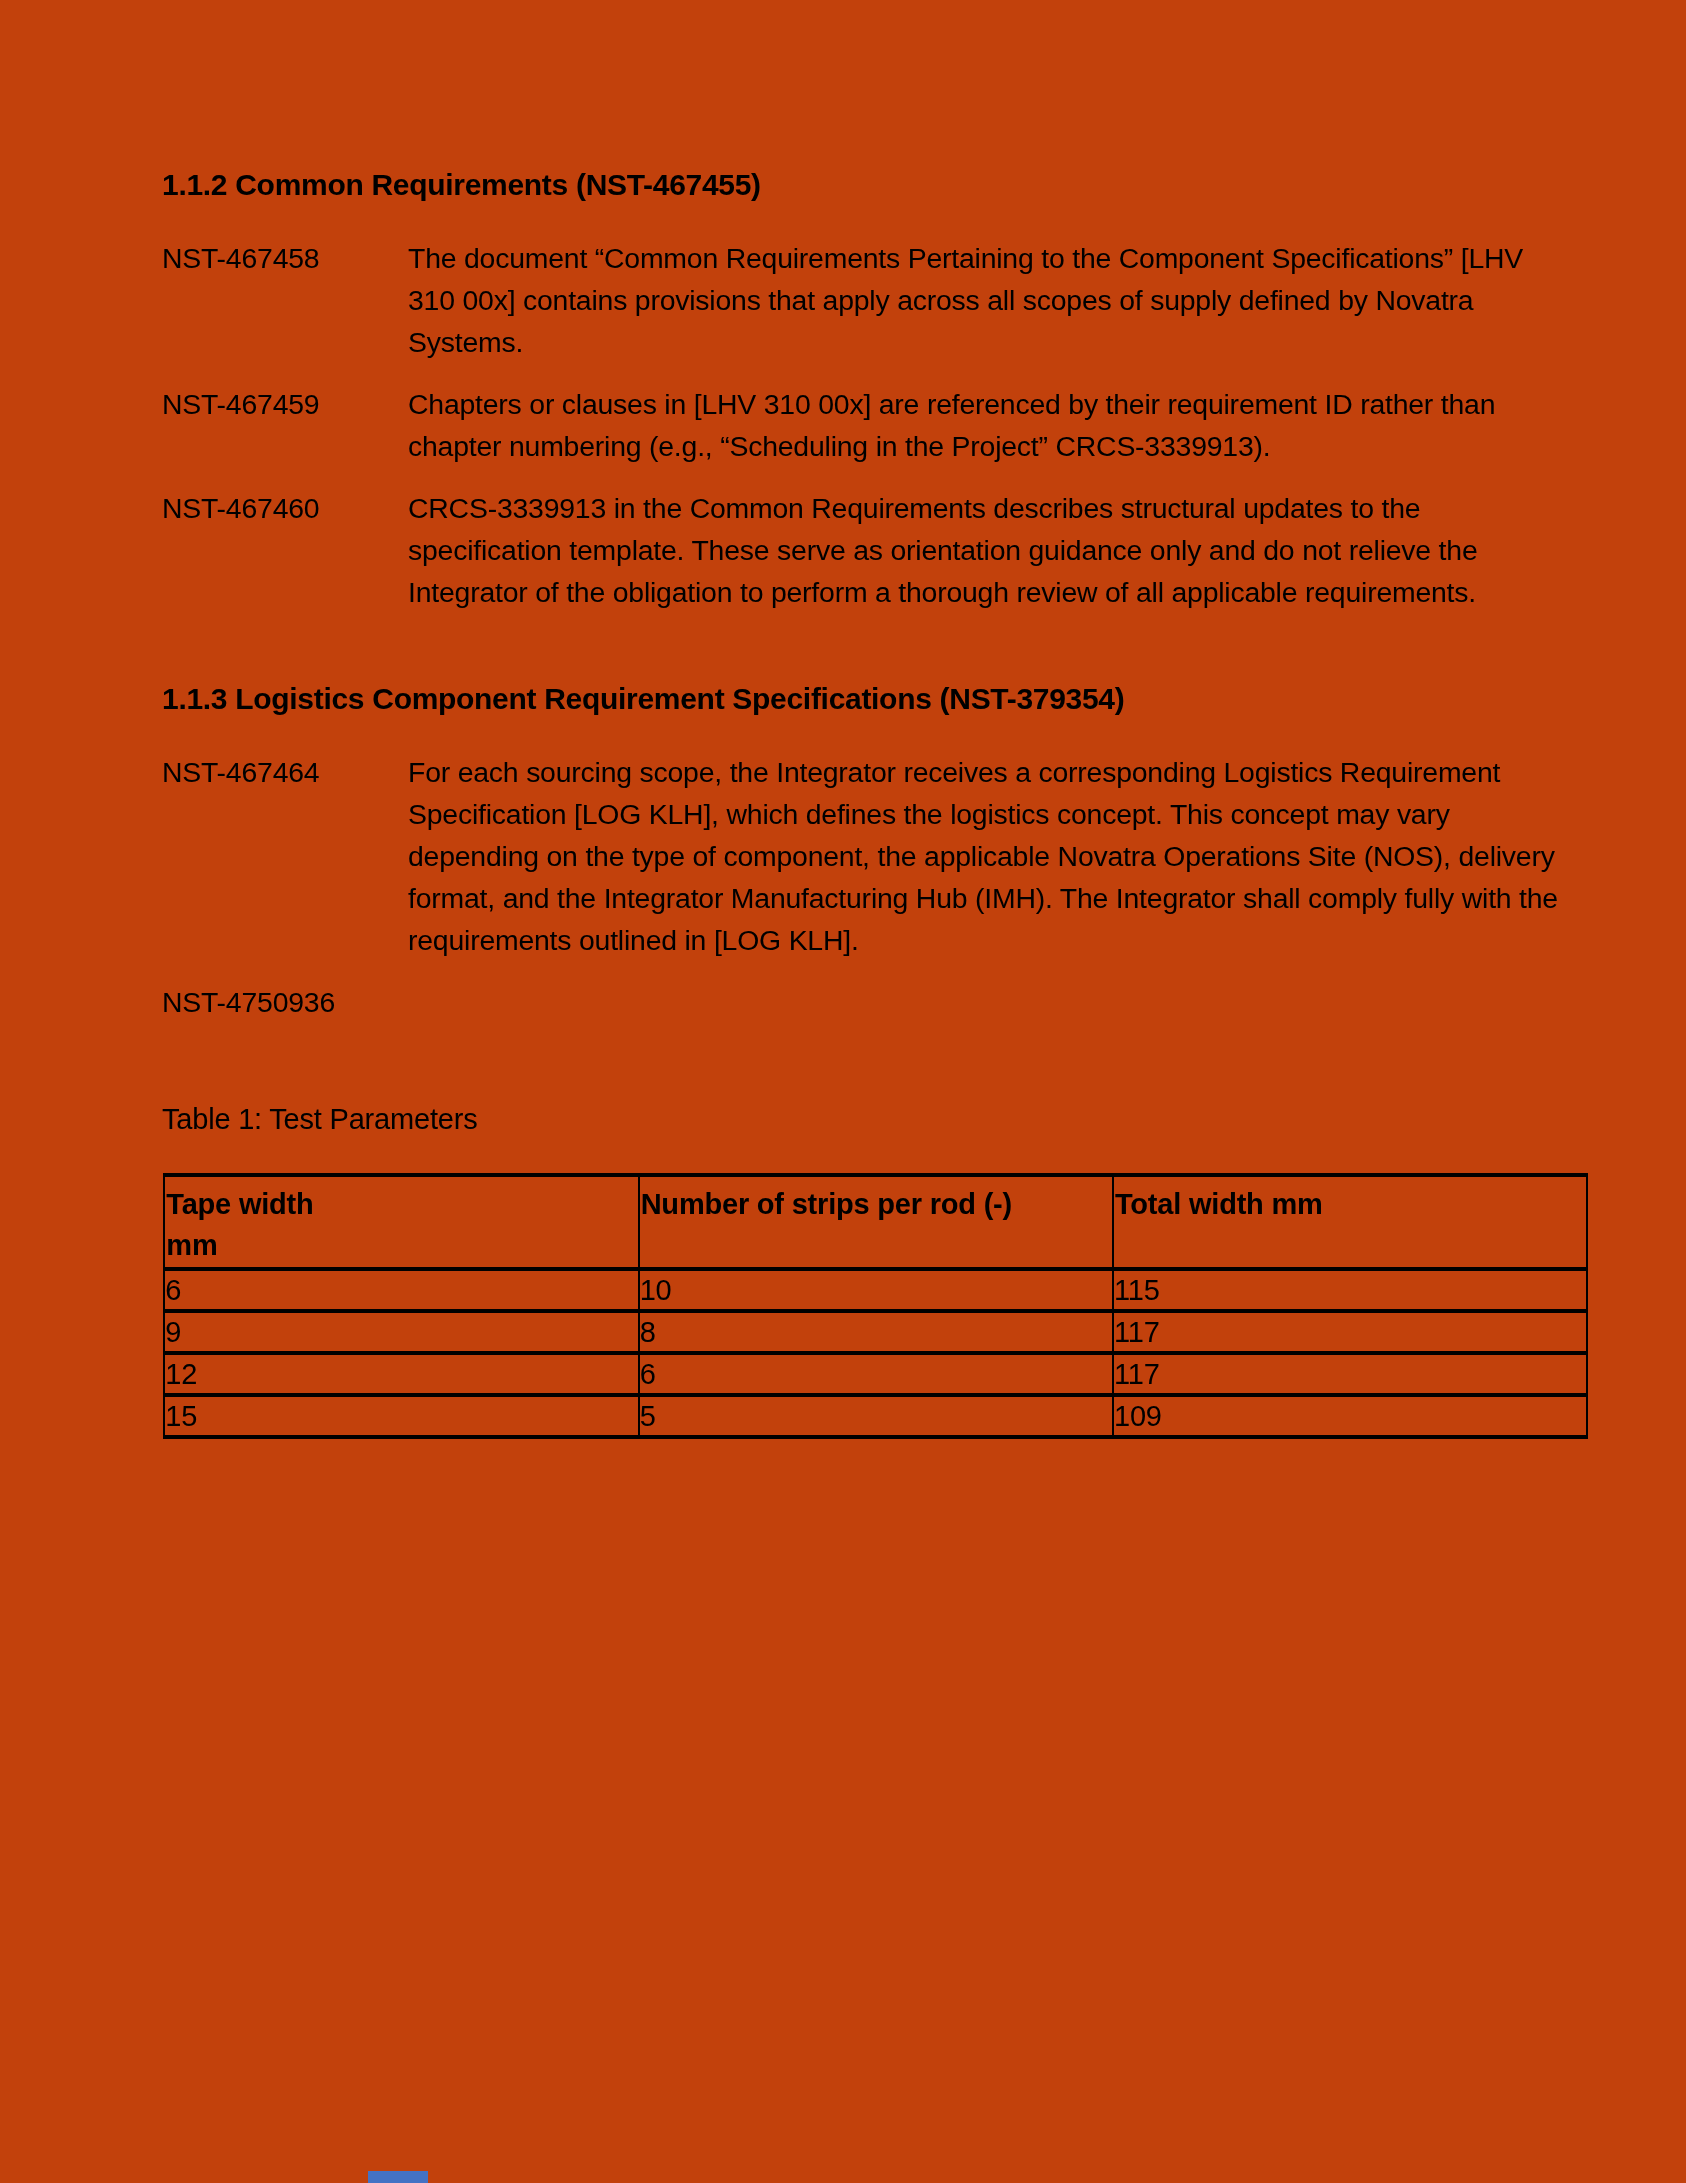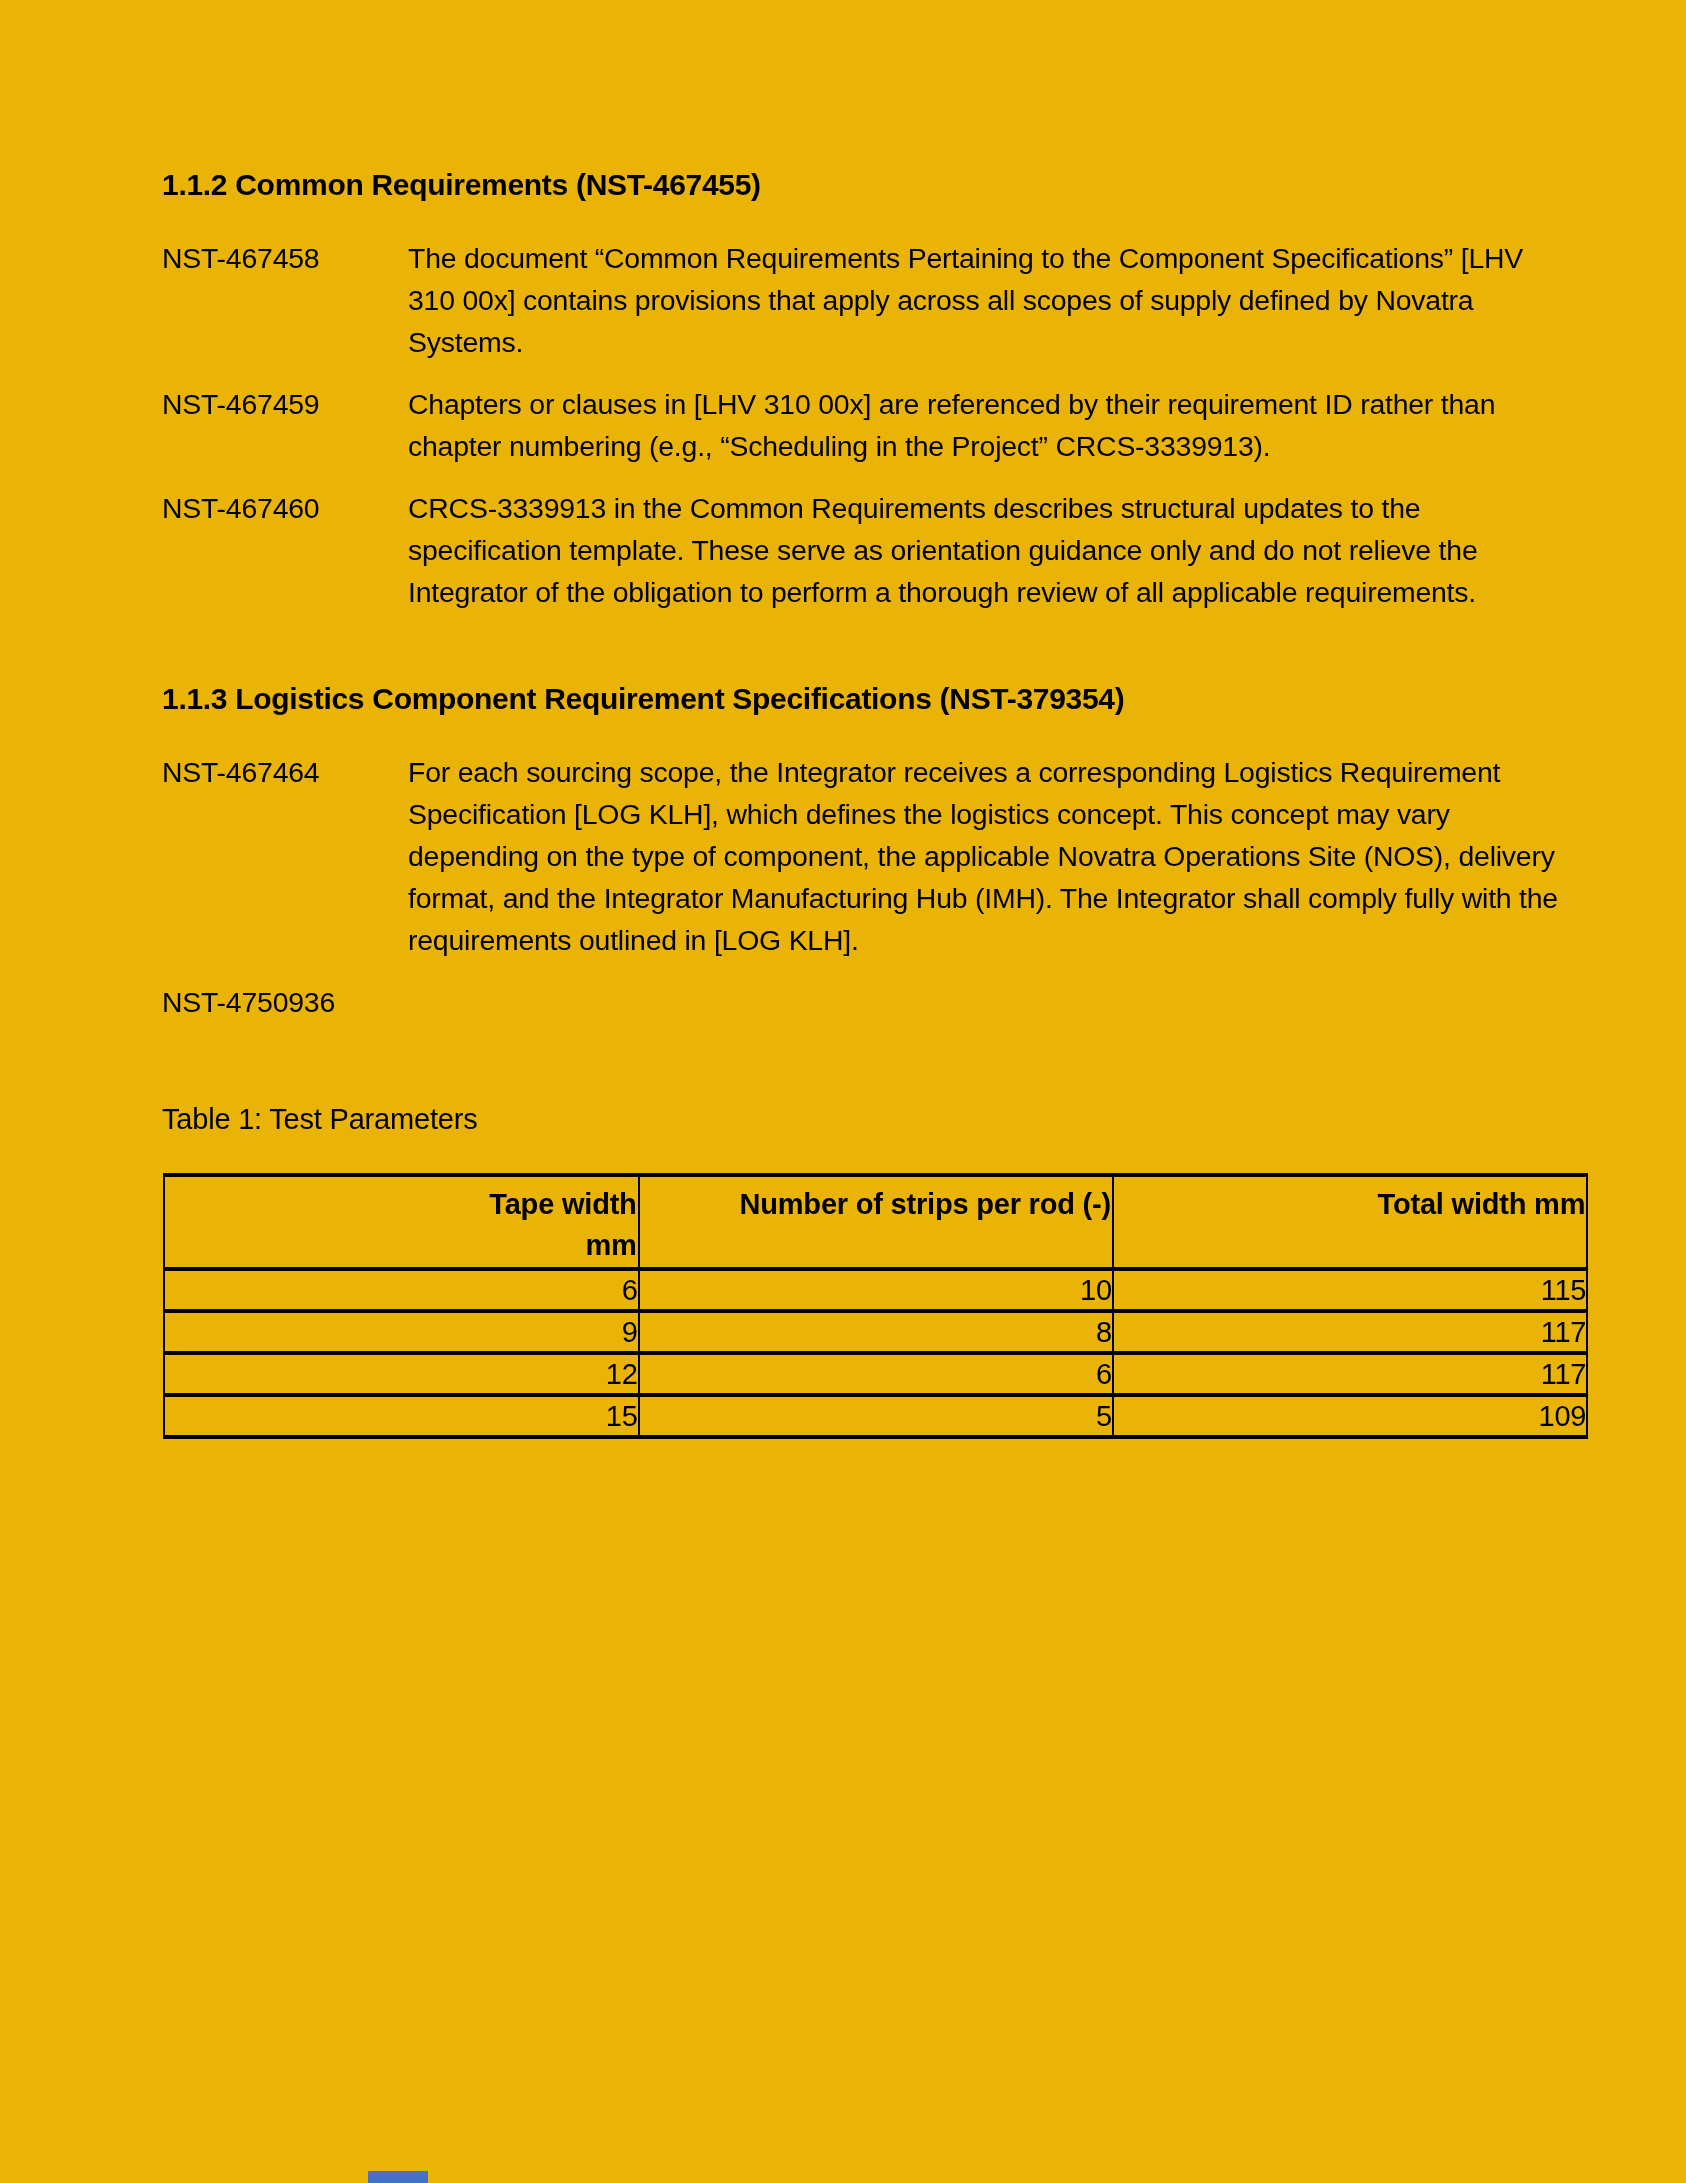--- a/index.html
+++ b/index.html
@@ -4,21 +4,21 @@
 <style>
   html, body {
     margin: 0;
     padding: 0;
     background: #ffffff;
   }
   .page {
     position: relative;
     width: 1687px;
     height: 2183px;
-    background: #eab308;
+    background: #c2410c;
     font-family: "Liberation Sans", sans-serif;
     color: #000000;
     overflow: hidden;
   }
   .content {
     position: absolute;
     left: 162px;
     top: 165px;
     width: 1429px;
   }
@@ -62,21 +62,21 @@
     table-layout: fixed;
     width: 1425px;
     margin-top: 36px;
     margin-left: 1.3px;
   }
   table.params th,
   table.params td {
     border: 2px solid #000000;
     border-top-width: 4.6px;
     border-bottom-width: 4.6px;
-    text-align: right;
+    text-align: left;
     overflow: hidden;
   }
   table.params th {
     font-size: 29px;
     font-weight: bold;
     vertical-align: top;
     height: 81px;
     padding-top: 6.6px;
     line-height: 41px;
     letter-spacing: -0.2px;

